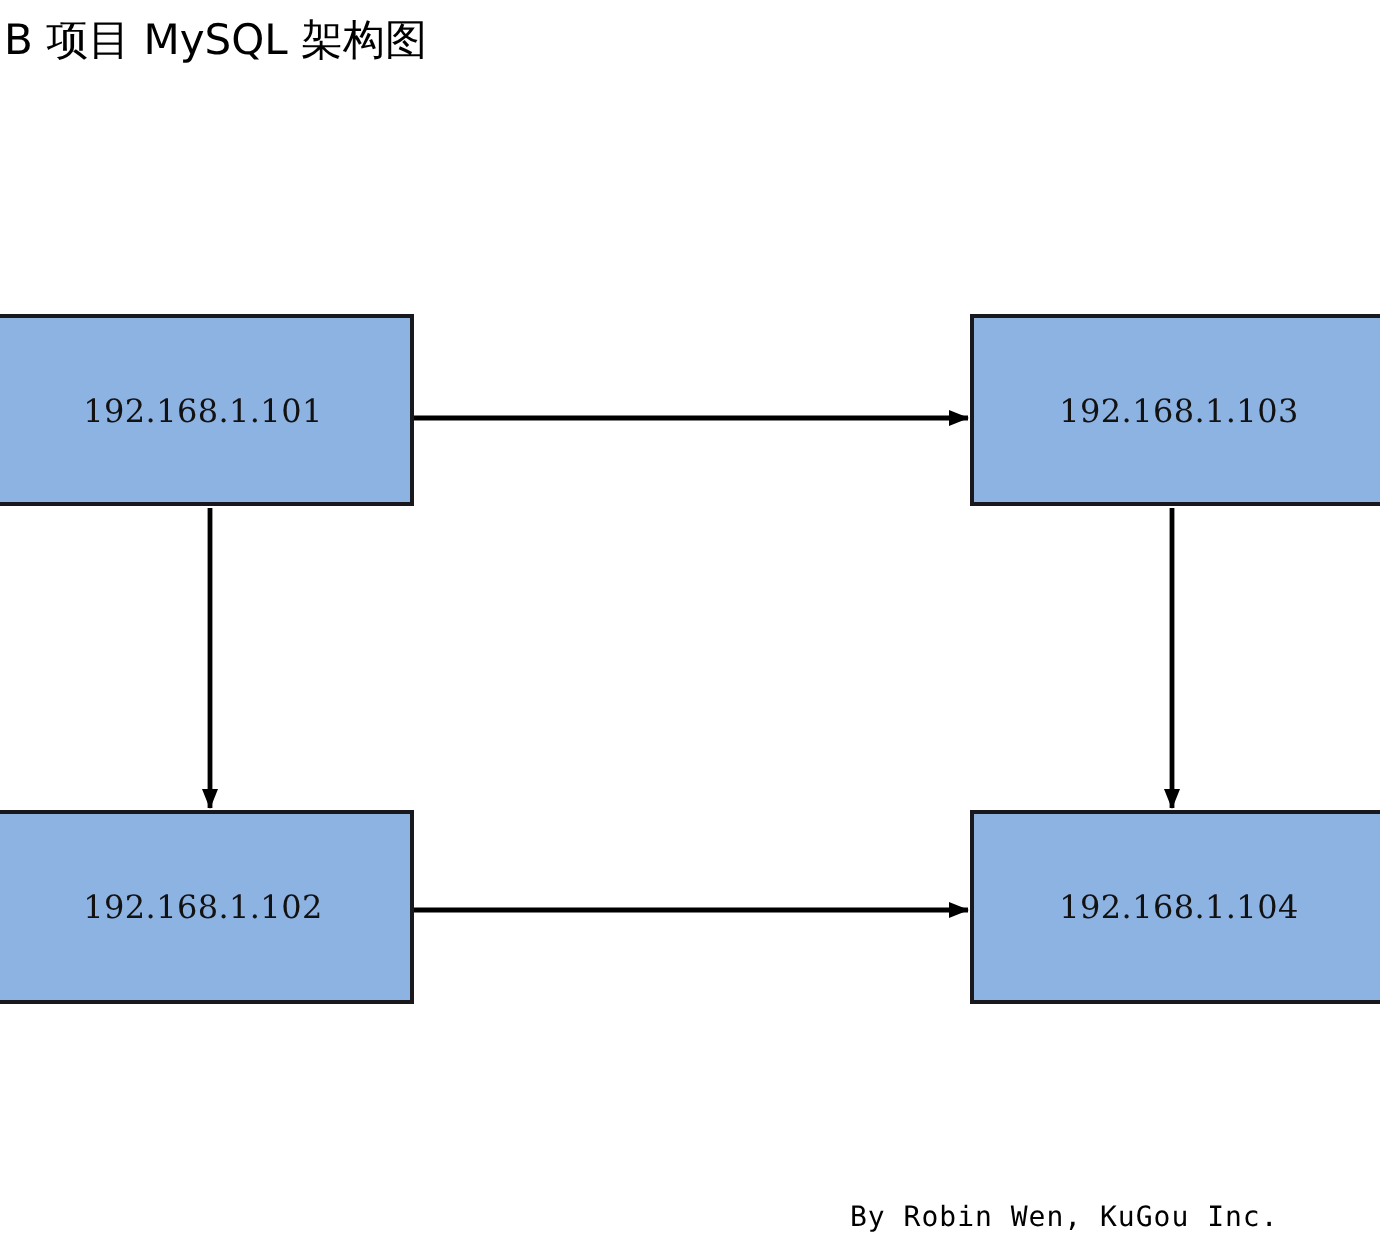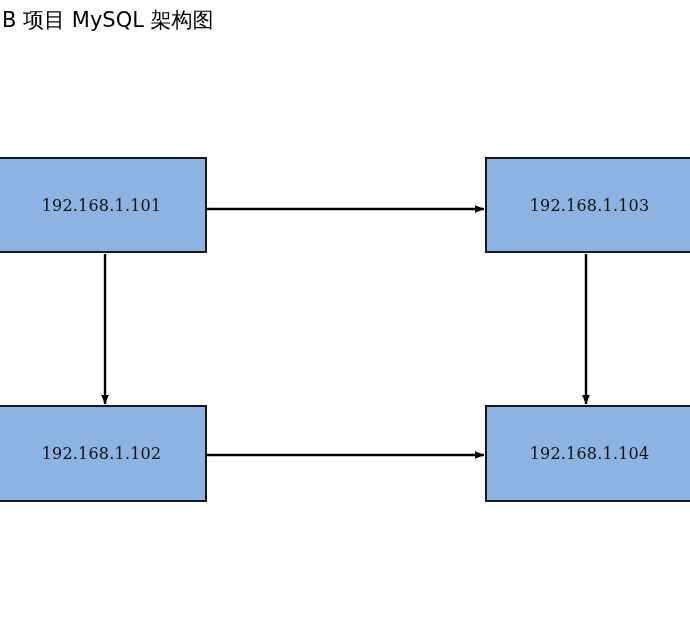--- a/index.html
+++ b/index.html
@@ -115,14 +115,15 @@
   </div>
 
   <div class="node-box" id="node-102">
     <span class="node-label">192.168.1.102</span>
   </div>
 
   <div class="node-box" id="node-104">
     <span class="node-label">192.168.1.104</span>
   </div>
 
+  <div class="footer-credit">By Robin Wen, KuGou Inc.</div>
 
 </div>
 
 </body></html>

